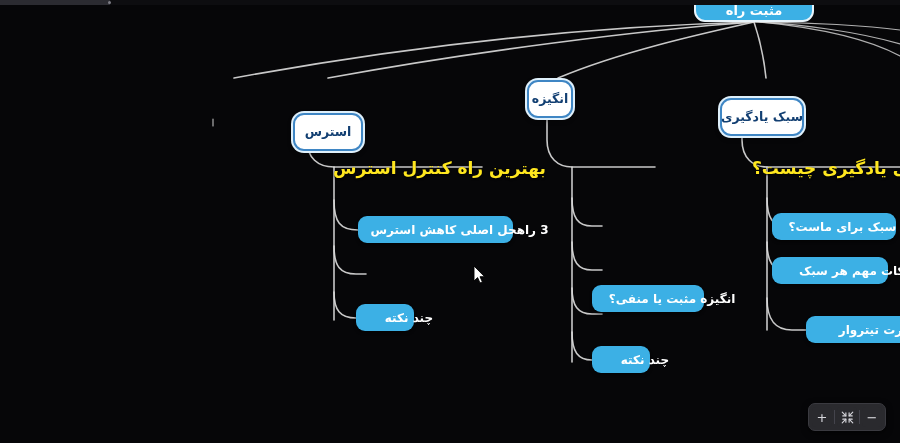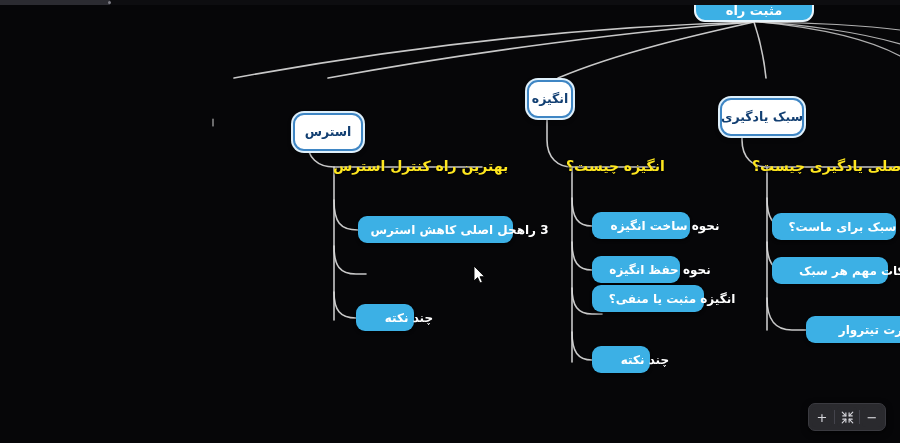--- a/index.html
+++ b/index.html
@@ -61,21 +61,21 @@
     color:#ffffff;font-size:12px;font-weight:bold;
     display:flex;align-items:center;justify-content:center;
     height:27px;
     box-shadow:0 2px 3px rgba(0,0,0,.5);
     padding-left:48px;
   }
 
   
   .ylabel{
     position:absolute;z-index:12;color:#ffe71f;
-    font-size:14px;font-weight:bold;white-space:nowrap;
+    font-size:17px;font-weight:bold;white-space:nowrap;
     text-shadow:0 1px 2px rgba(0,0,0,.9);
   }
 
   
   .zoomctl{
     position:absolute;right:14px;bottom:12px;z-index:60;
     display:flex;align-items:center;
     background:#2a2a2e;border:1px solid #3a3a40;border-radius:7px;
     padding:3px;gap:2px;
     box-shadow:0 2px 6px rgba(0,0,0,.6);
@@ -154,37 +154,30 @@
   <div class="node wnode" style="left:527px;top:80px;width:46px;">
     <span>انگیزه</span>
   </div>
 
   <div class="node wnode" style="left:720px;top:80px;width:84px;margin-top:18px;">
     <span>سبک یادگیری</span>
   </div>
 
   <div class="ylabel" style="left:333px;top:158px;">بهترین راه کنترل استرس</div>
 
-  <div class="ylabel" style="left:566px;top:158px;">انگیزه چیست؟</div>
 
   <div class="ylabel" style="left:752px;top:158px;">سبک اصلی یادگیری چیست؟</div>
 
   <div class="node bnode" style="left:358px;top:216px;width:155px;">
     <span>3 راهحل اصلی کاهش استرس</span>
   </div>
   <div class="node bnode" style="left:356px;top:304px;width:58px;">
     <span>چند نکته</span>
   </div>
 
-  <div class="node bnode" style="left:592px;top:212px;width:98px;">
-    <span>نحوه ساخت انگیزه</span>
-  </div>
-  <div class="node bnode" style="left:592px;top:256px;width:88px;">
-    <span>نحوه حفظ انگیزه</span>
-  </div>
   <div class="node bnode" style="left:592px;top:285px;width:112px;">
     <span>انگیزه مثبت یا منفی؟</span>
   </div>
   <div class="node bnode" style="left:592px;top:346px;width:58px;">
     <span>چند نکته</span>
   </div>
 
   <div class="node bnode" style="left:772px;top:213px;width:124px;">
     <span>کدام سبک برای ماست؟</span>
   </div>

